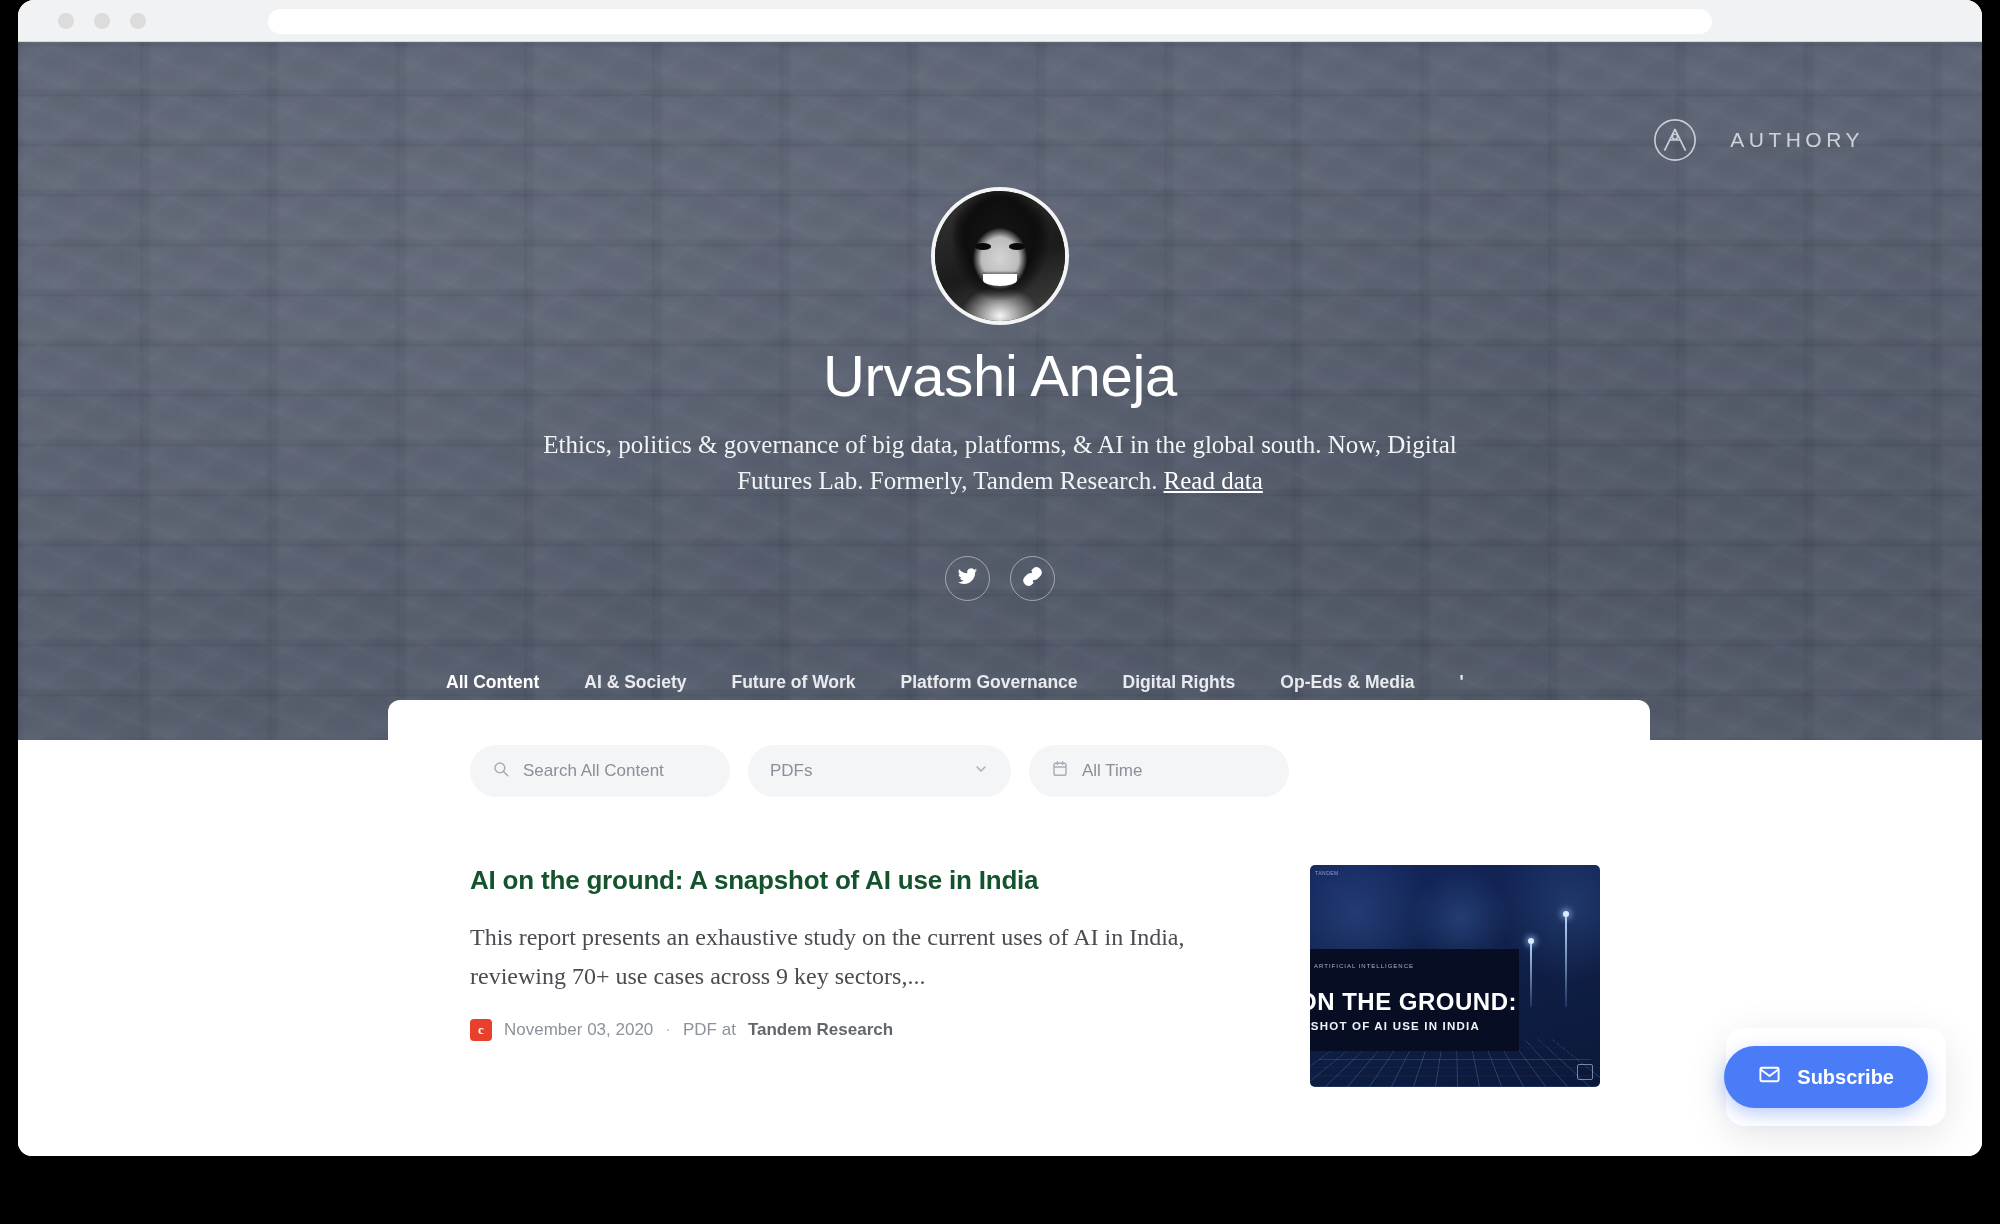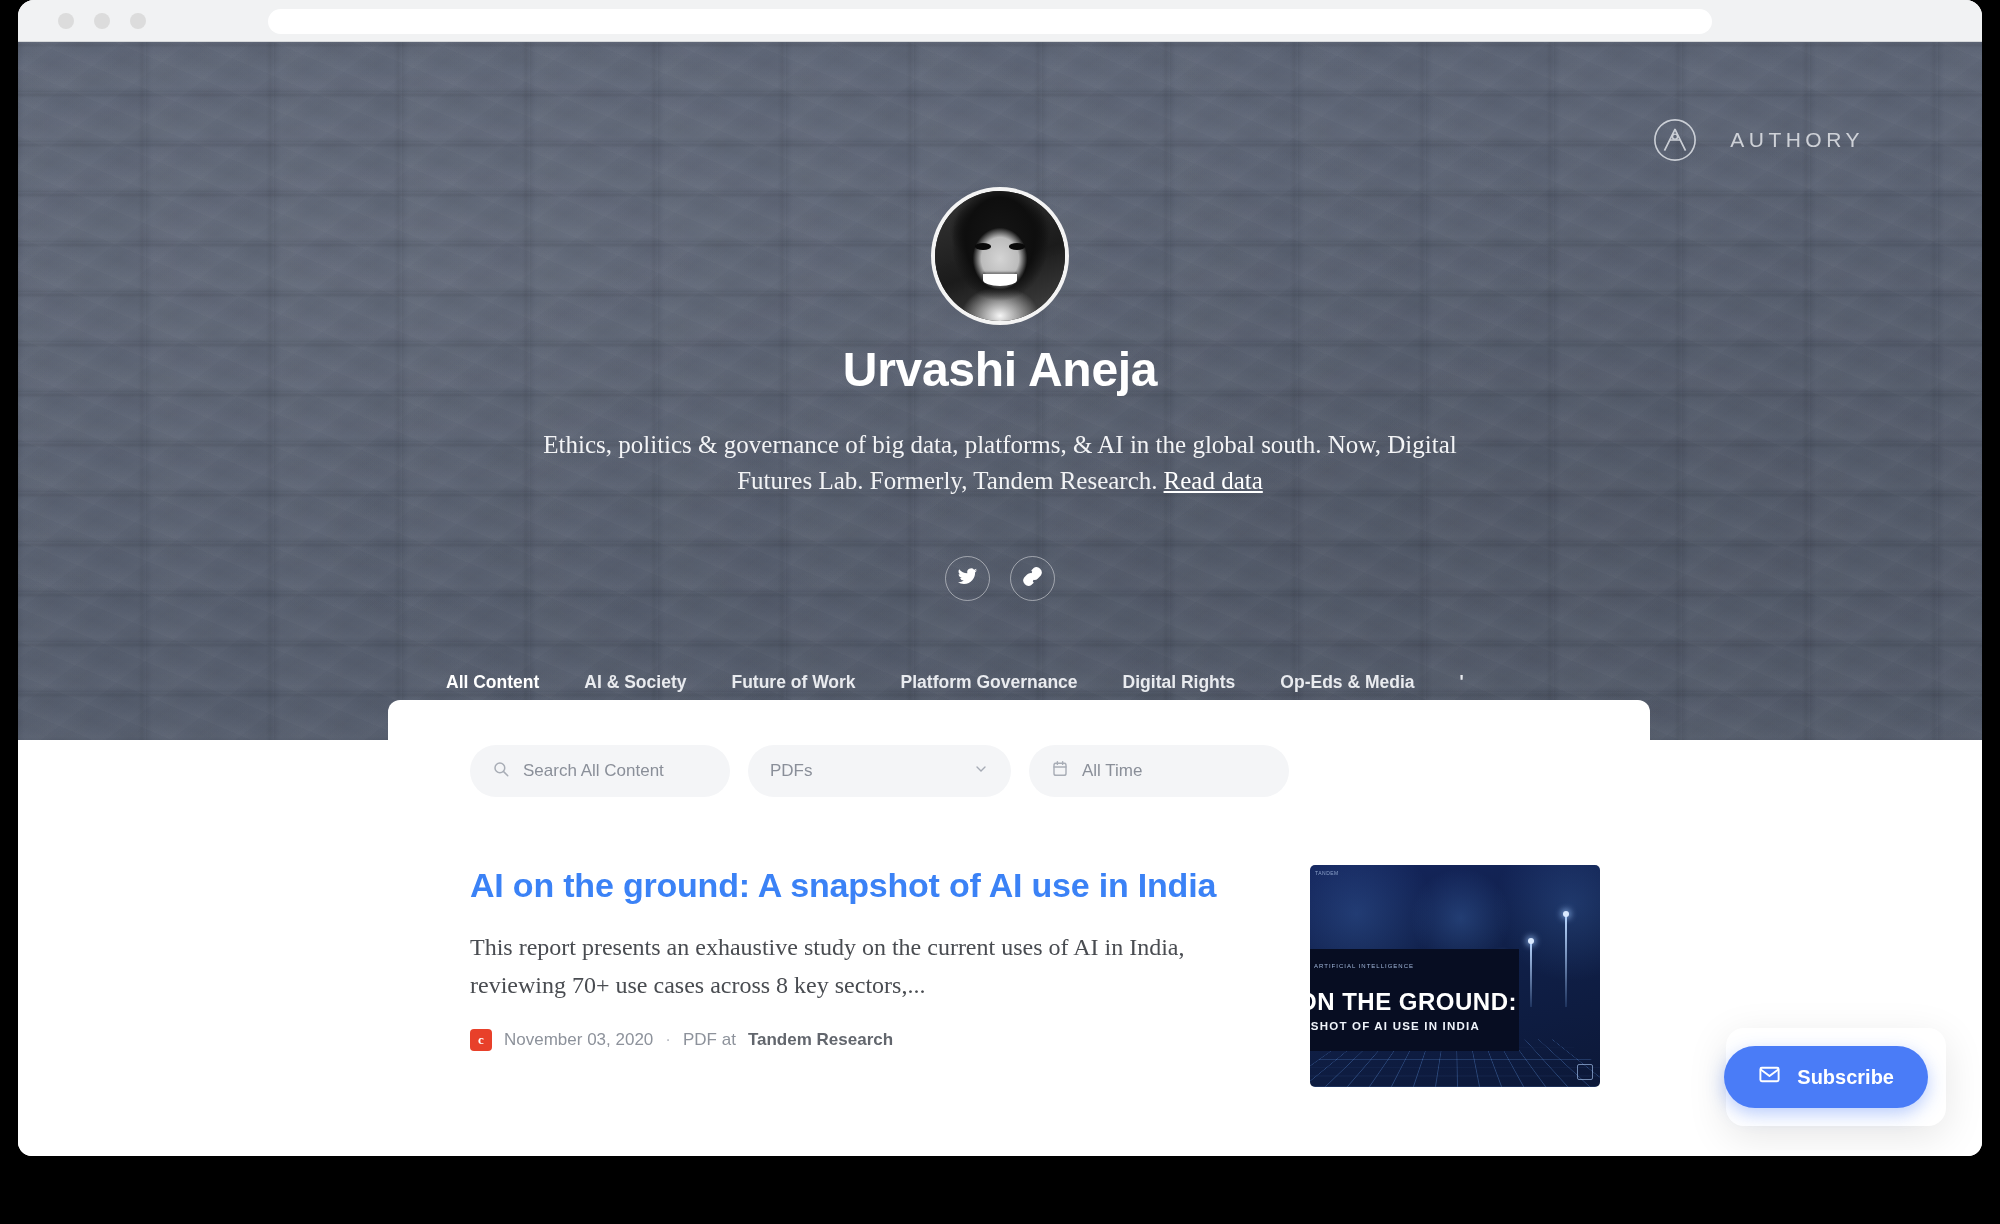--- a/index.html
+++ b/index.html
@@ -70,21 +70,21 @@
   }
   .avatar-photo::before{ content:""; position:absolute; left:31%; top:40%; width:12%; height:5%;
     background:#0f0f0f; border-radius:50%; }
   .avatar-photo::after{ content:""; position:absolute; left:57%; top:40%; width:12%; height:5%;
     background:#0f0f0f; border-radius:50%; }
   .avatar-mouth{ position:absolute; left:37%; top:64%; width:26%; height:9%;
     background:#fbfbfb; border-radius:0 0 60% 60%; box-shadow:0 -2px 2px rgba(0,0,0,.35); }
 
   .profile-name {
     position:absolute; top:300px; width:100%; text-align:center;
-    color:#fff; font-size:48px; font-weight:700; letter-spacing:-0.3px;
+    color:#fff; font-size:58px; font-weight:400; letter-spacing:-0.3px;
   }
   .profile-bio {
     position:absolute; top:385px; left:50%; transform:translateX(-50%);
     width:970px; text-align:center; color:#f2f3f5;
     font-family:"Liberation Serif", serif; font-size:25px; line-height:1.42;
   }
   .read-more { color:#fff; text-decoration:underline; margin-left:6px; }
 
   .social-row {
     position:absolute; top:514px; width:100%;
@@ -146,21 +146,21 @@
   .filter-pill.sources { width:258px; justify-content:space-between; }
   .chev { color:#a6abb5; }
 
   
   .article {
     position:absolute; left:452px; top:865px; width:1130px; z-index:5;
     display:flex; justify-content:space-between; align-items:flex-start;
   }
   .article-text { width:760px; }
   .article-title {
-    font-size:34px; font-weight:700; color:#3b82f6; letter-spacing:-0.2px;
+    font-size:26px; font-weight:700; color:#14532d; letter-spacing:-0.2px;
     line-height:1.2;
   }
   .article-desc {
     margin-top:22px; font-family:"Liberation Serif", serif;
     font-size:24px; line-height:1.6; color:#494c51;
   }
   .article-meta {
     margin-top:24px; display:flex; align-items:center; gap:12px;
     font-size:17px; color:#8d929b;
   }
@@ -338,21 +338,21 @@
         </svg>
       </span>
       <span>All Time</span>
     </div>
 
   </div>
 
   <div class="article">
     <div class="article-text">
       <div class="article-title">AI on the ground: A snapshot of AI use in India</div>
-      <div class="article-desc">This report presents an exhaustive study on the current uses of AI in India, reviewing 70+ use cases across 8 key sectors,...</div>
+      <div class="article-desc">This report presents an exhaustive study on the current uses of AI in India, reviewing 70+ use cases across 9 key sectors,...</div>
       <div class="article-meta">
         <span class="favicon">c</span>
         <span>November 03, 2020</span>
         <span class="meta-dot">·</span>
         <span>PDF at</span>
         <span class="meta-source">Tandem Research</span>
       </div>
     </div>
 
     <div class="thumb">

